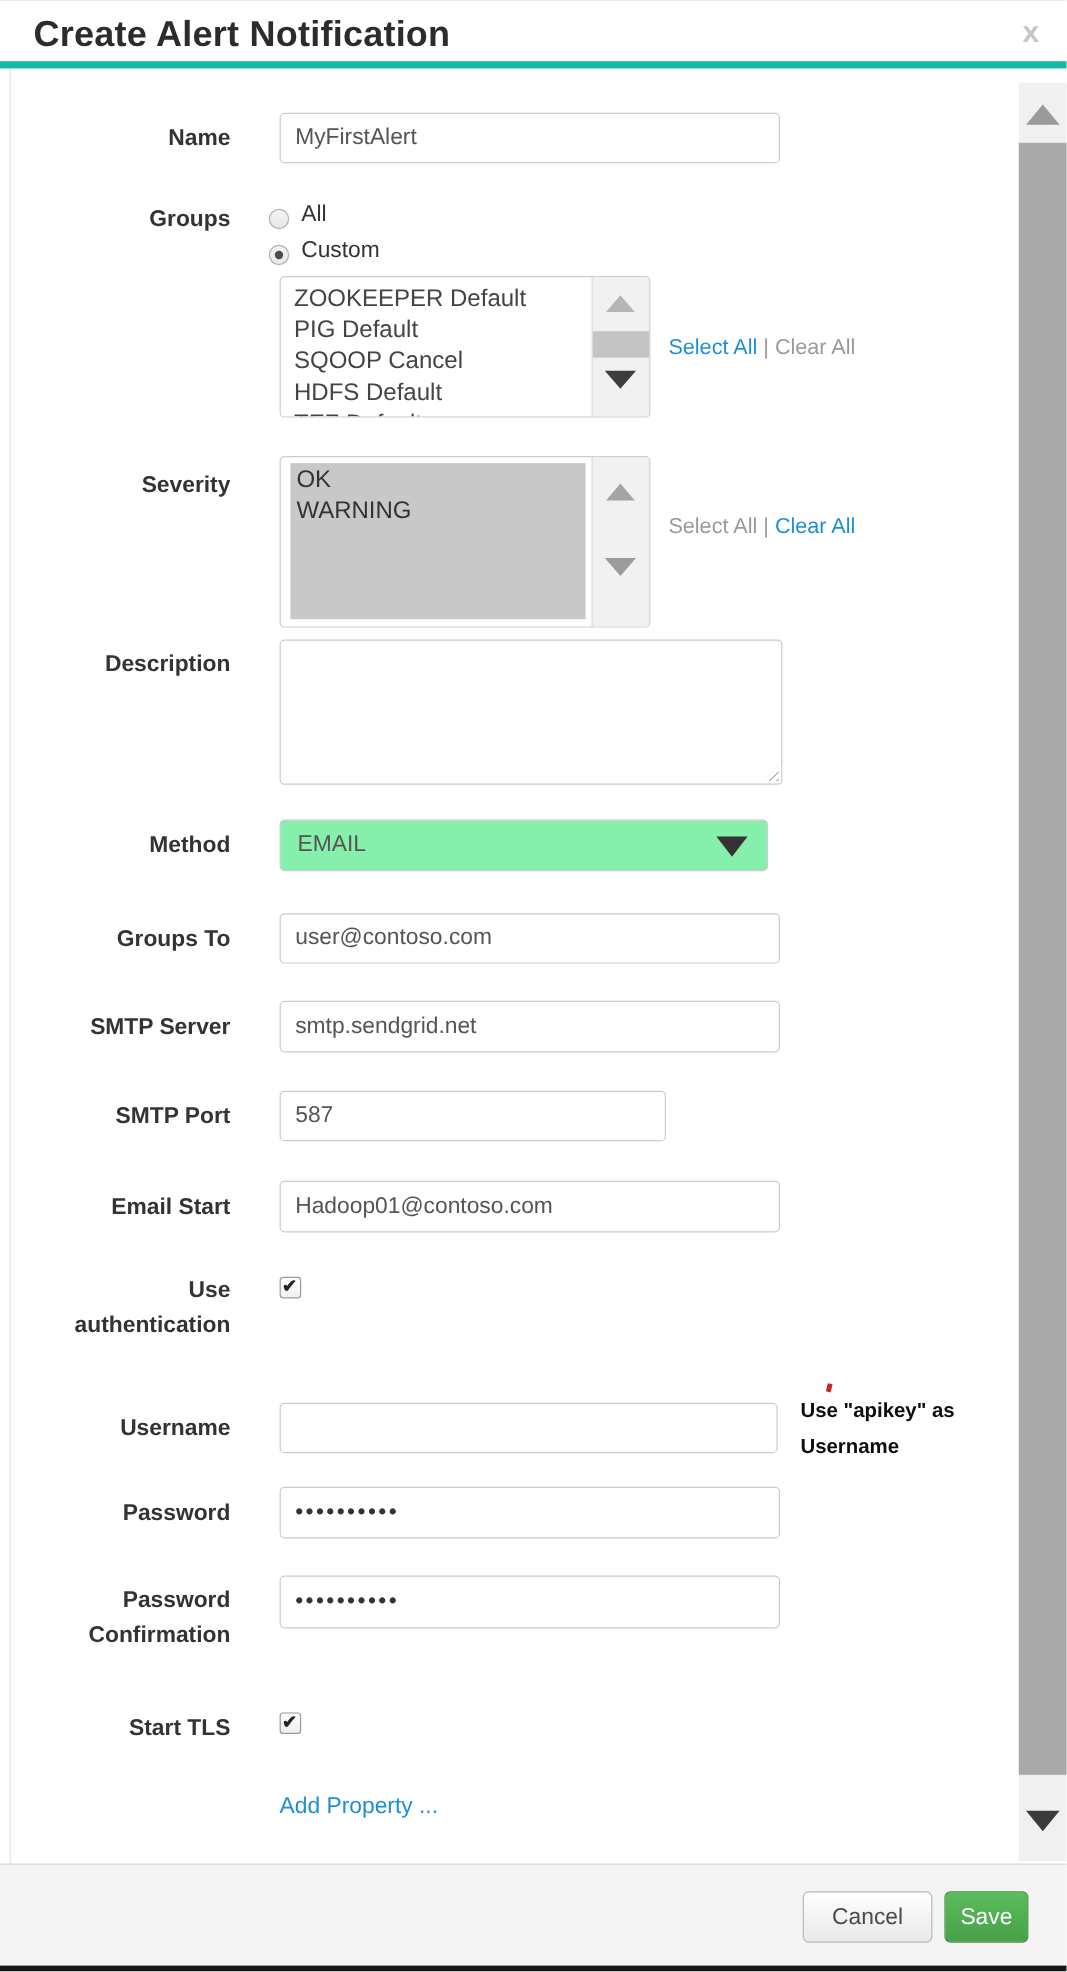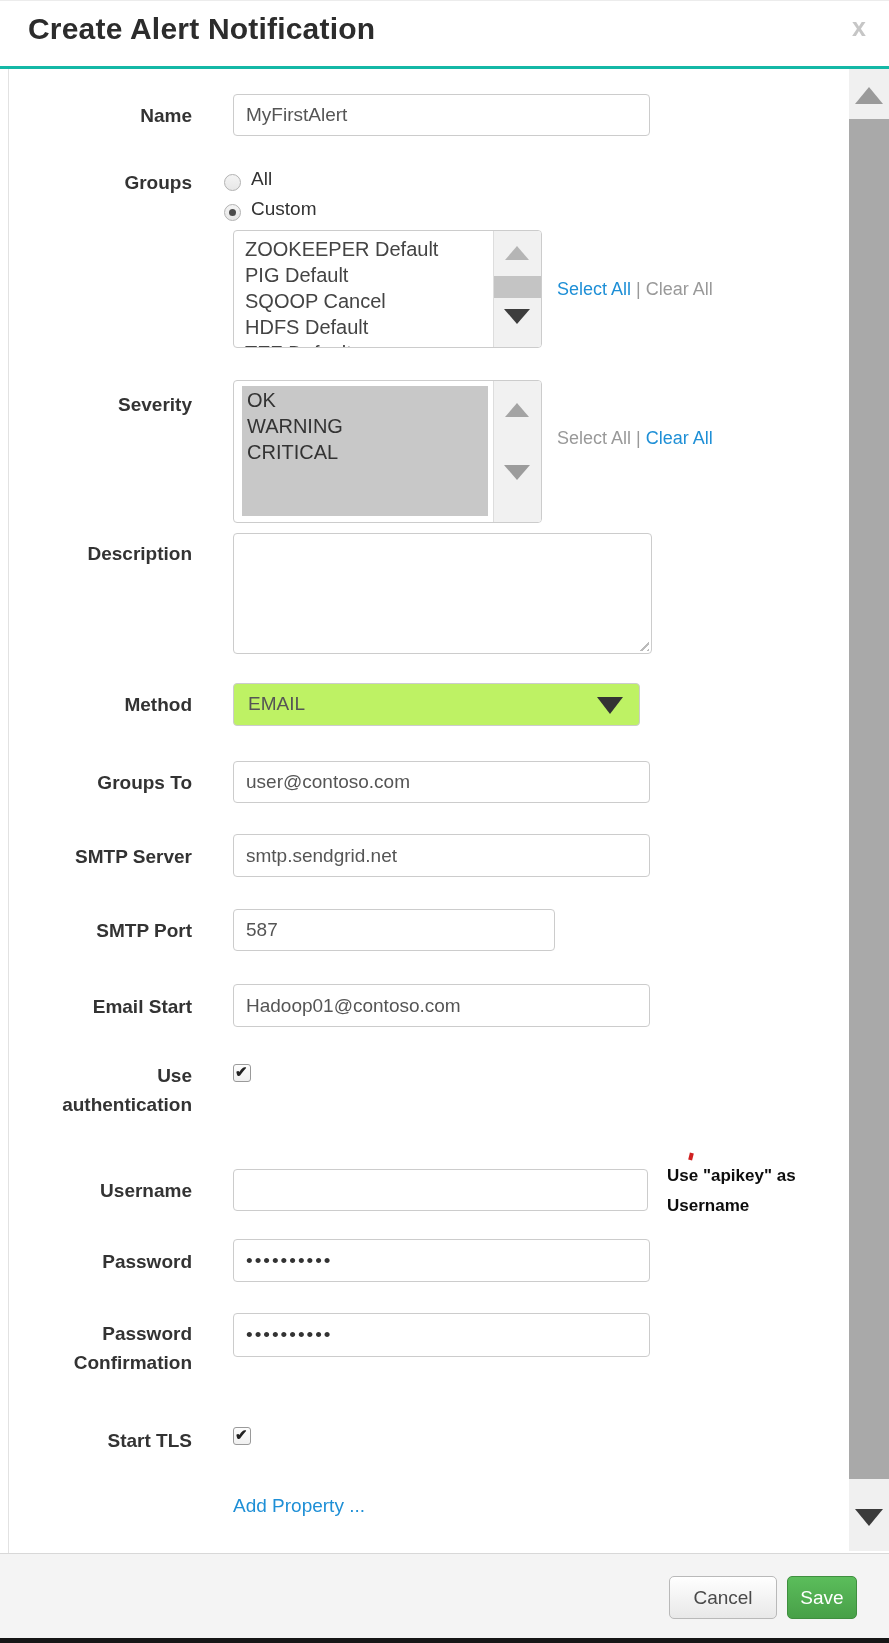--- a/index.html
+++ b/index.html
@@ -1,21 +1,21 @@
 <!DOCTYPE html>
 <html><head>
 <meta charset="utf-8">
 <style>
   * { margin:0; padding:0; box-sizing:border-box; }
   body { font-family:"Liberation Sans", sans-serif; background:#fff; }
   .screen { position:relative; width:889px; height:1643px; background:#fff; overflow:hidden; border-top:1px solid #ececec; }
   .left-edge { position:absolute; left:8px; top:0; width:1px; height:1552px; background:#e2e2e2; }
 
   
-  .header { position:absolute; left:0; top:0; width:889px; height:68px; background:#fff; border-bottom:3px solid #14b8a6; }
+  .header { position:absolute; left:0; top:0; width:889px; height:56px; background:#fff; border-bottom:6px solid #14b8a6; }
   .title { position:absolute; left:28px; top:11px; font-size:30px; font-weight:bold; color:#2c2c2c; letter-spacing:0.2px; }
   .close-btn { position:absolute; left:852px; top:14px; font-size:25px; font-weight:bold; color:#c6c6c6; cursor:pointer; line-height:1; }
 
   
   .flabel { position:absolute; left:20px; width:172px; text-align:right; font-size:19px; font-weight:bold; color:#333; line-height:23px; }
 
   
   .inp { position:absolute; left:233px; width:417px; height:42px; border:1px solid #ccc; border-radius:4px;
          font-family:"Liberation Sans", sans-serif; font-size:19px; color:#555; padding:0 12px; background:#fff; outline:none; }
   .inp.short { width:322px; }
@@ -41,21 +41,21 @@
 
   
   .tarea { position:absolute; left:233px; top:532px; width:419px; height:121px; border:1px solid #ccc; border-radius:4px;
            resize:none; outline:none; font-family:"Liberation Sans", sans-serif; font-size:18px; color:#555; padding:8px 10px; }
   .resize-corner { position:absolute; left:636px; top:637px; width:13px; height:13px;
            background:repeating-linear-gradient(135deg, transparent, transparent 3px, #bbb 3px, #bbb 4.5px);
            clip-path:polygon(100% 0, 100% 100%, 0 100%); }
 
   
   .selectbox { position:absolute; left:233px; top:682px; width:407px; height:43px; border:1px solid #ccc; border-radius:4px;
-               background:#bef264; cursor:pointer; }
+               background:#86efac; cursor:pointer; }
   .selectbox .sel-text { position:absolute; left:14px; top:9px; font-size:19px; color:#555; }
   .selectbox .sel-caret { position:absolute; right:16px; top:13px; width:0; height:0;
                border-left:13px solid transparent; border-right:13px solid transparent; border-top:17px solid #333; }
 
   
   .checkbox { position:absolute; left:233px; width:18px; height:18px; border:1px solid #9a9a9a; border-radius:3px;
               background:linear-gradient(#fdfdfd,#f0f0f0); cursor:pointer; }
   .checkbox.checked::after { content:"\2714"; position:absolute; left:1px; top:-2px; font-size:15px; color:#222; font-weight:bold; }
 
   
@@ -118,21 +118,20 @@
     <span class="lnk" style="color:#1e8fd6;">Select All</span>
     <span style="color:#999;">|</span>
     <span style="color:#999;">Clear All</span>
   </div>
 
   <div class="flabel" style="top:392px;">Severity</div>
   <div class="listbox" style="top:379px; height:143px;">
     <div class="sel-block">
       <div>OK</div>
       <div>WARNING</div>
-      <div>CRITICAL</div>
     </div>
     <div class="list-scroll">
       <div class="tri-up" style="left:11px; top:22px; border-left:12px solid transparent; border-right:12px solid transparent; border-bottom:14px solid #a4a4a4;"></div>
       <div class="tri-down" style="left:10px; top:84px; border-left:13px solid transparent; border-right:13px solid transparent; border-top:15px solid #9c9c9c;"></div>
     </div>
   </div>
   <div class="links-row" style="top:426px;">
     <span style="color:#999;">Select All</span>
     <span style="color:#999;">|</span>
     <span class="lnk" style="color:#1e8fd6;">Clear All</span>

